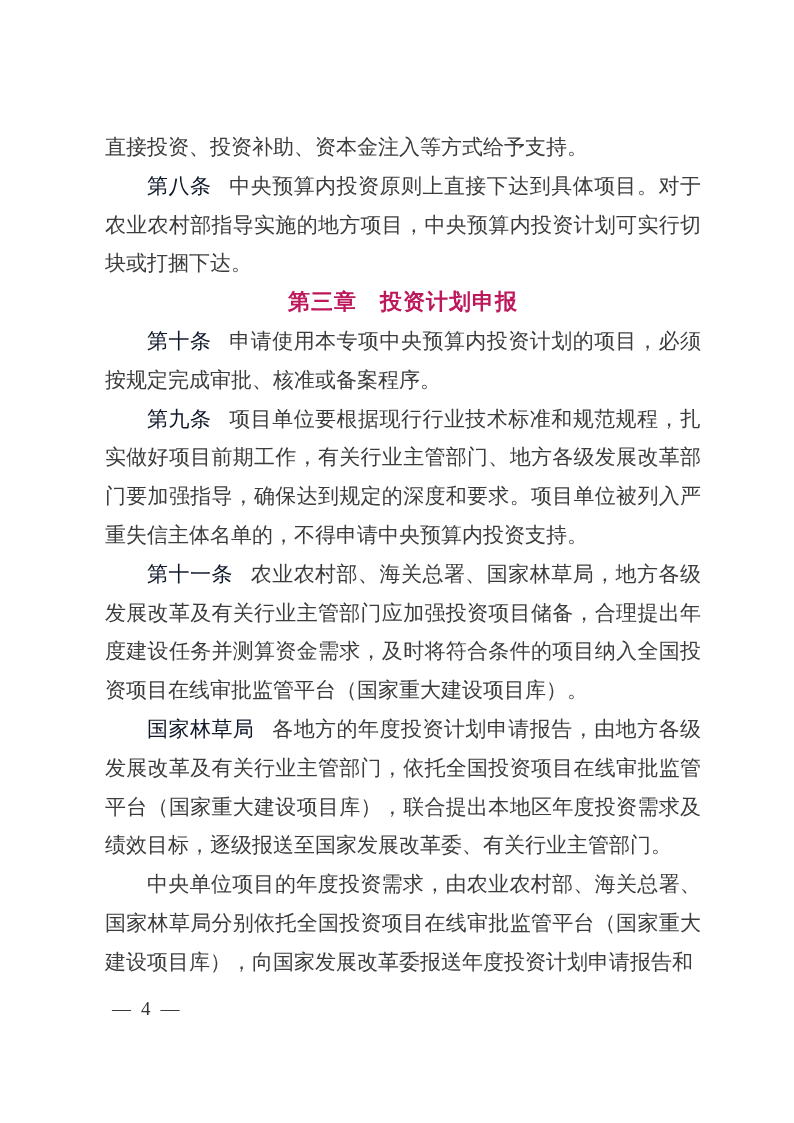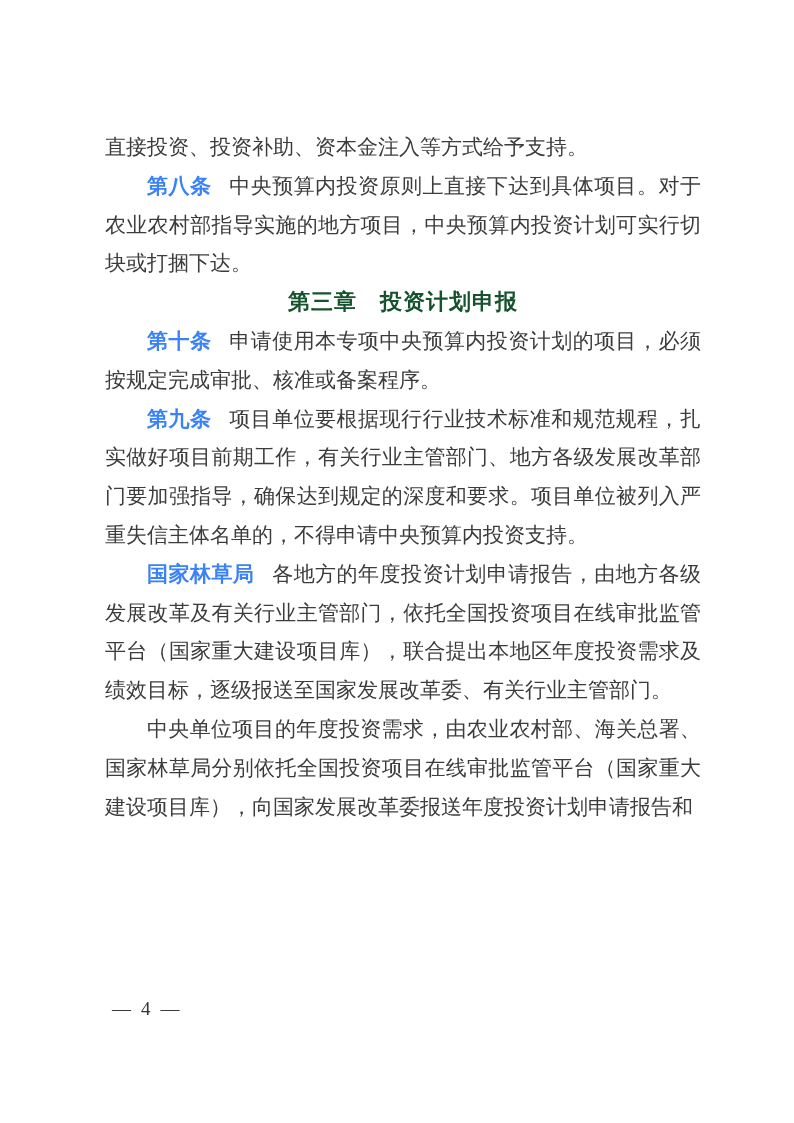--- a/index.html
+++ b/index.html
@@ -28,35 +28,35 @@
   }
   .para {
     margin: 0;
     padding: 0;
     text-indent: 2em;
   }
   .para.no-indent {
     text-indent: 0;
   }
   .article-label {
-    font-weight: bold;
+    font-weight: normal;
     font-family: "Liberation Sans", "DejaVu Sans", sans-serif;
-    color: #3b82f6;
+    color: #0f172a;
     margin-right: 0.85em;
   }
   .chapter-heading {
     margin: 0;
     padding: 0;
     font-size: 22px;
     line-height: 38.8px;
     font-weight: bold;
     font-family: "Liberation Sans", "DejaVu Sans", sans-serif;
     text-align: center;
     text-indent: 0;
-    color: #14532d;
+    color: #be185d;
     letter-spacing: 1px;
   }
   .page-footer {
     position: absolute;
     left: 112px;
     top: 997px;
     font-size: 19px;
     line-height: 24px;
     color: #333333;
     font-family: "Liberation Serif", "DejaVu Serif", serif;
@@ -78,20 +78,21 @@
     <p class="para no-indent">直接投资、投资补助、资本金注入等方式给予支持。</p>
 
     <p class="para"><span class="article-label">第八条</span><span>中央预算内投资原则上直接下达到具体项目。对于农业农村部指导实施的地方项目，中央预算内投资计划可实行切块或打捆下达。</span></p>
 
     <h2 class="chapter-heading">第三章　投资计划申报</h2>
 
     <p class="para"><span class="article-label">第十条</span><span>申请使用本专项中央预算内投资计划的项目，必须按规定完成审批、核准或备案程序。</span></p>
 
     <p class="para"><span class="article-label">第九条</span><span>项目单位要根据现行行业技术标准和规范规程，扎实做好项目前期工作，有关行业主管部门、地方各级发展改革部门要加强指导，确保达到规定的深度和要求。项目单位被列入严重失信主体名单的，不得申请中央预算内投资支持。</span></p>
 
+    <p class="para"><span class="article-label">第十一条</span><span>农业农村部、海关总署、国家林草局，地方各级发展改革及有关行业主管部门应加强投资项目储备，合理提出年度建设任务并测算资金需求，及时将符合条件的项目纳入全国投资项目在线审批监管平台（国家重大建设项目库）。</span></p>
 
     <p class="para"><span class="article-label">国家林草局</span><span>各地方的年度投资计划申请报告，由地方各级发展改革及有关行业主管部门，依托全国投资项目在线审批监管平台（国家重大建设项目库），联合提出本地区年度投资需求及绩效目标，逐级报送至国家发展改革委、有关行业主管部门。</span></p>
 
     <p class="para">中央单位项目的年度投资需求，由农业农村部、海关总署、国家林草局分别依托全国投资项目在线审批监管平台（国家重大建设项目库），向国家发展改革委报送年度投资计划申请报告和</p>
 
   </div>
 
   <div class="page-footer"><span class="dash">—</span><span class="num">4</span><span class="dash">—</span></div>
 
 </div>

